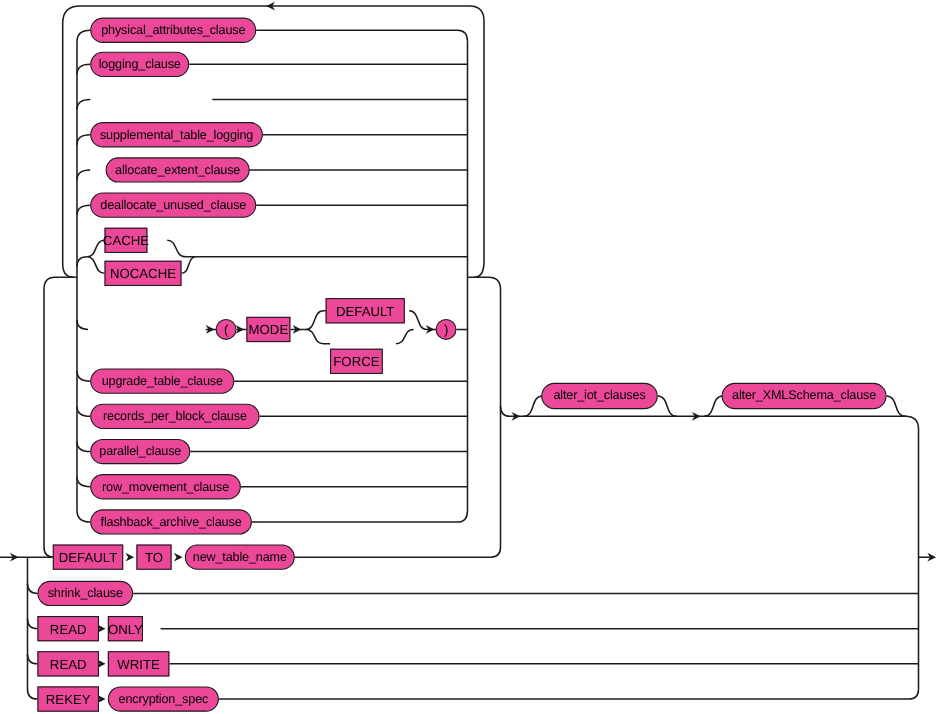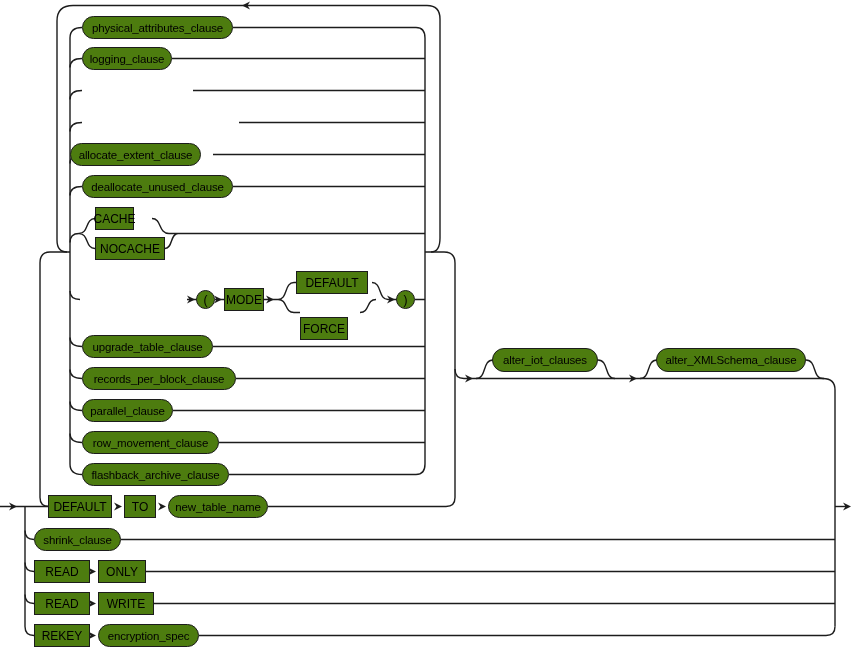--- a/index.html
+++ b/index.html
@@ -3,21 +3,21 @@
 <meta charset="utf-8">
 <style>
   html,body{margin:0;padding:0;background:#ffffff;}
   #canvas{
     position:relative;width:853px;height:649px;background:#ffffff;overflow:hidden;
     font-family:"Liberation Sans","DejaVu Sans",sans-serif;
   }
   #wires{position:absolute;left:0;top:0;width:853px;height:649px;}
   .node{
     position:absolute;height:23px;box-sizing:border-box;border:1.5px solid #1c1c1c;
-    background:#4d7c0f;display:flex;align-items:center;justify-content:center;
+    background:#ec4899;display:flex;align-items:center;justify-content:center;
     font-size:11.5px;color:#000;white-space:nowrap;letter-spacing:-0.15px;z-index:2;
   }
   .oval{border-radius:12px;}
   .rect{border-radius:0;font-size:12px;letter-spacing:0;}
   .circle{border-radius:50%;font-size:12px;}
 </style>
 </head>
 <body>
 
 <div id="canvas">
@@ -73,42 +73,43 @@
       <path d="M274,299.5 l-8,-4 l2.5,4 l-2.5,4 z"></path>
       <path d="M395,299.5 l-8,-4 l2.5,4 l-2.5,4 z"></path>
       <path d="M473,378.5 l-8,-4 l2.5,4 l-2.5,4 z"></path>
       <path d="M637,378.5 l-8,-4 l2.5,4 l-2.5,4 z"></path>
       <path d="M851,506.5 l-8,-4 l2.5,4 l-2.5,4 z"></path>
     </g>
   </svg>
 
   <div class="node oval" style="left:82px;top:16px;width:151px">physical_attributes_clause</div>
   <div class="node oval" style="left:82px;top:47px;width:90px">logging_clause</div>
-  <div class="node oval" style="left:70px;top:143px;width:131px">allocate_extent_clause</div>
+  <div class="node oval" style="left:82px;top:111px;width:157px">supplemental_table_logging</div>
+  <div class="node oval" style="left:96px;top:143px;width:131px">allocate_extent_clause</div>
   <div class="node oval" style="left:82px;top:175px;width:151px">deallocate_unused_clause</div>
   <div class="node rect" style="left:95px;top:207px;width:39px">CACHE</div>
   <div class="node rect" style="left:95px;top:237px;width:70px">NOCACHE</div>
   <div class="node circle" style="left:196px;top:290px;width:19px;height:19px">(</div>
   <div class="node rect" style="left:224px;top:288px;width:40px">MODE</div>
   <div class="node rect" style="left:296px;top:271px;width:72px">DEFAULT</div>
   <div class="node rect" style="left:300px;top:317px;width:48px">FORCE</div>
   <div class="node circle" style="left:396px;top:290px;width:19px;height:19px">)</div>
   <div class="node oval" style="left:82px;top:335px;width:131px">upgrade_table_clause</div>
   <div class="node oval" style="left:82px;top:367px;width:154px">records_per_block_clause</div>
   <div class="node oval" style="left:82px;top:399px;width:91px">parallel_clause</div>
   <div class="node oval" style="left:82px;top:431px;width:137px">row_movement_clause</div>
   <div class="node oval" style="left:82px;top:463px;width:147px">flashback_archive_clause</div>
 
   <div class="node rect" style="left:48px;top:495px;width:64px">DEFAULT</div>
   <div class="node rect" style="left:124px;top:495px;width:32px">TO</div>
   <div class="node oval" style="left:168px;top:495px;width:100px">new_table_name</div>
 
   <div class="node oval" style="left:34px;top:528px;width:87px">shrink_clause</div>
   <div class="node rect" style="left:34px;top:560px;width:56px">READ</div>
-  <div class="node rect" style="left:98px;top:560px;width:48px">ONLY</div>
+  <div class="node rect" style="left:98px;top:560px;width:32px">ONLY</div>
   <div class="node rect" style="left:34px;top:592px;width:56px">READ</div>
   <div class="node rect" style="left:98px;top:592px;width:56px">WRITE</div>
   <div class="node rect" style="left:34px;top:624px;width:56px">REKEY</div>
   <div class="node oval" style="left:98px;top:624px;width:101px">encryption_spec</div>
 
   <div class="node oval" style="left:656px;top:348px;width:150px;height:24px">alter_XMLSchema_clause</div>
   <div class="node oval" style="left:492px;top:348px;width:106px;height:24px">alter_iot_clauses</div>
 
 </div>
 

